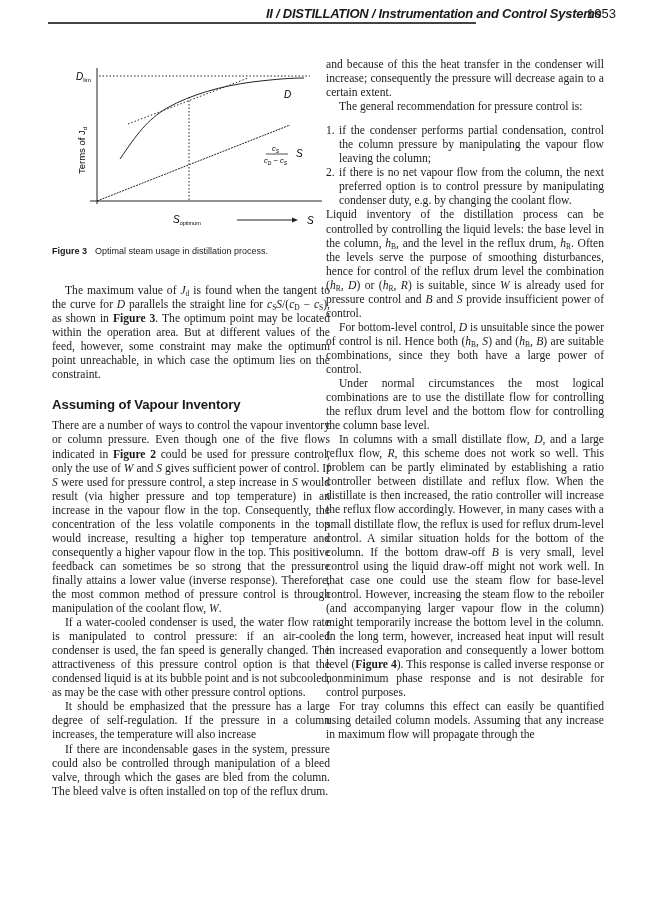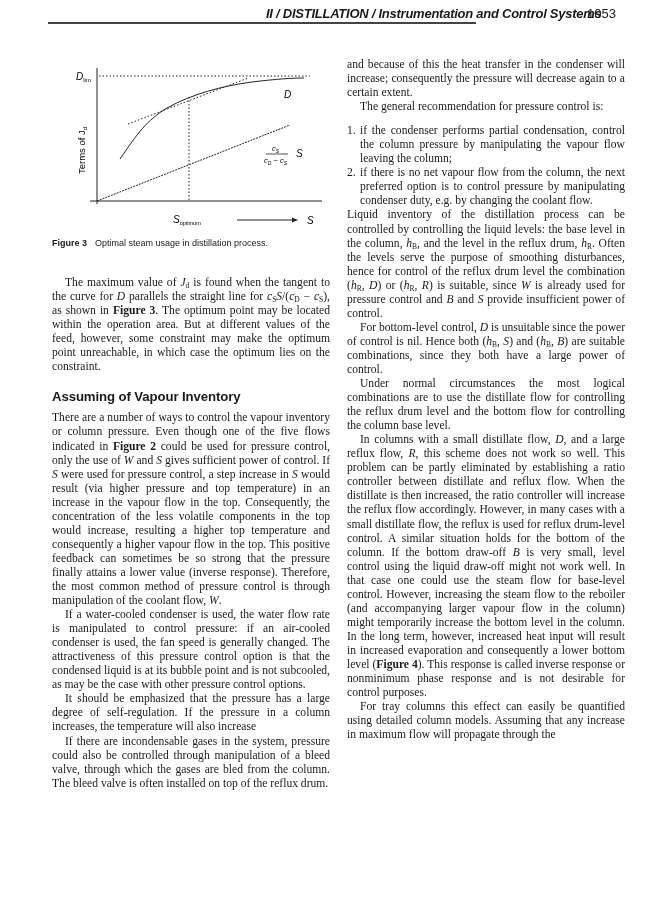--- a/index.html
+++ b/index.html
@@ -1,24 +1,24 @@
 <!DOCTYPE html>
 <html><head>
 <meta charset="utf-8">
 <style>
   html, body { margin: 0; padding: 0; background: #ffffff; }
   body { width: 668px; height: 900px; position: relative; overflow: hidden; color: #1a1a1a; }
   .col { position: absolute; top: 56px; width: 278px; font-family: "Liberation Serif", serif; font-size: 11.6px; line-height: 14.05px; text-align: justify; }
   .col-left { left: 52px; }
-  .col-right { left: 347px; top: 58px; }
+  .col-right { left: 326px; top: 58px; }
   .col p { margin: 0; text-indent: 0; }
   .col p.ind { text-indent: 13px; }
   .heading { font-family: "Liberation Sans", sans-serif; font-weight: bold; font-size: 13.2px; margin: 16px 0 7px 0; letter-spacing: -0.1px; text-align: left; }
   .figure { position: relative; width: 278px; height: 172px; }
-  .fig-caption { font-family: "Liberation Sans", sans-serif; font-size: 9px; margin-top: 8px; margin-bottom: 26px; text-align: left; }
+  .fig-caption { font-family: "Liberation Sans", sans-serif; font-size: 9px; margin-top: 16px; margin-bottom: 26px; text-align: left; }
   .fig-caption b { font-weight: bold; margin-right: 8px; }
   ol { margin: 10px 0 0 0; padding: 0; list-style: none; }
   ol li { position: relative; padding-left: 13px; }
   ol li .num { position: absolute; left: 0; }
   i { font-style: italic; }
   sub { font-size: 7.5px; vertical-align: -2px; line-height: 0; }
   svg text { font-family: "Liberation Sans", sans-serif; }
 </style>
 </head>
 <body>

